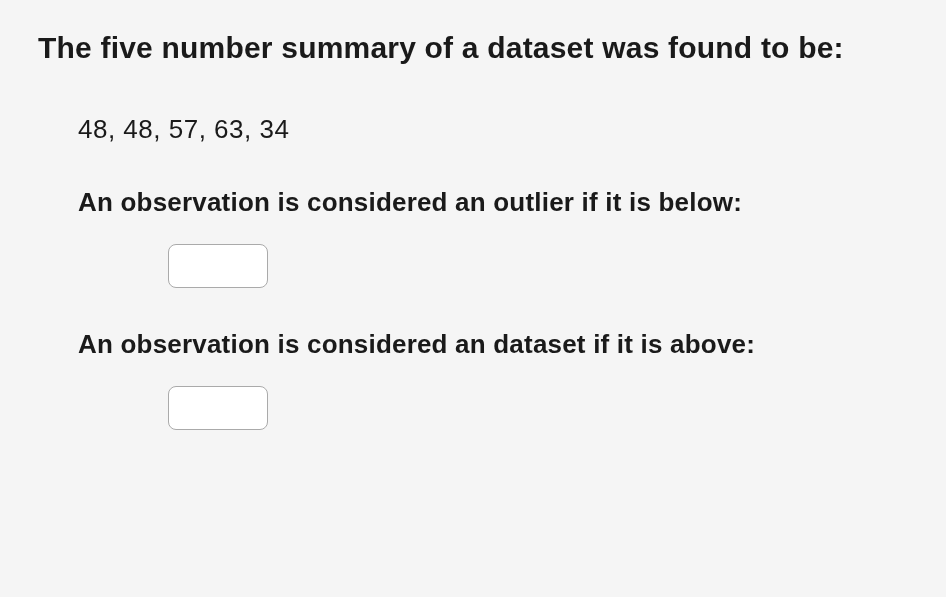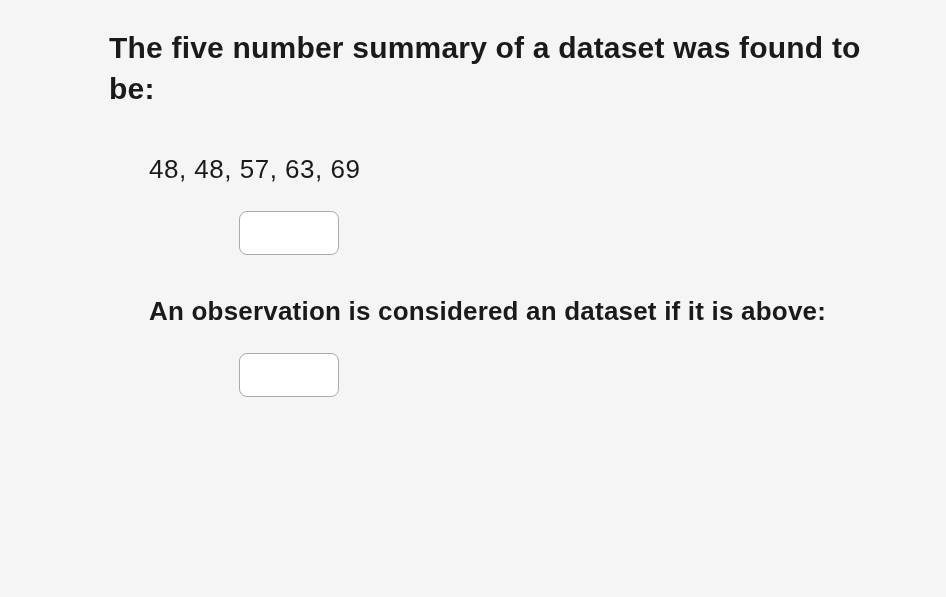--- a/index.html
+++ b/index.html
@@ -5,22 +5,21 @@
   html, body {
     margin: 0;
     padding: 0;
     width: 946px;
     height: 597px;
     background: #f5f5f5;
     font-family: "Trebuchet MS", "Lucida Sans Unicode", "Lucida Sans", Verdana, Arial, sans-serif;
     color: #1a1a1a;
   }
   .container {
-    padding: 28px 40px 40px 61px;
-    margin-left: 48px;
+    padding: 28px 40px 40px 38px;
   }
   .heading {
     font-size: 30px;
     font-weight: bold;
     line-height: 1.35;
     letter-spacing: 0.2px;
   }
   .body {
     margin-top: 44px;
     margin-left: 40px;
@@ -53,22 +52,23 @@
 </style>
 </head>
 <body>
 
 <div class="container">
 
   <div class="heading">The five number summary of a dataset was found to be:</div>
 
   <div class="body">
 
-    <div class="summary">48, 48, 57, 63, 69</div>
+    <div class="summary">48, 48, 57, 63, 34</div>
 
+    <div class="prompt">An observation is considered an outlier if it is below:</div>
 
     <div class="input-wrap">
       <input type="text" class="answer" value="" style="">
     </div>
 
     <div class="prompt">An observation is considered an dataset if it is above:</div>
 
     <div class="input-wrap">
       <input type="text" class="answer" value="" style="">
     </div>

